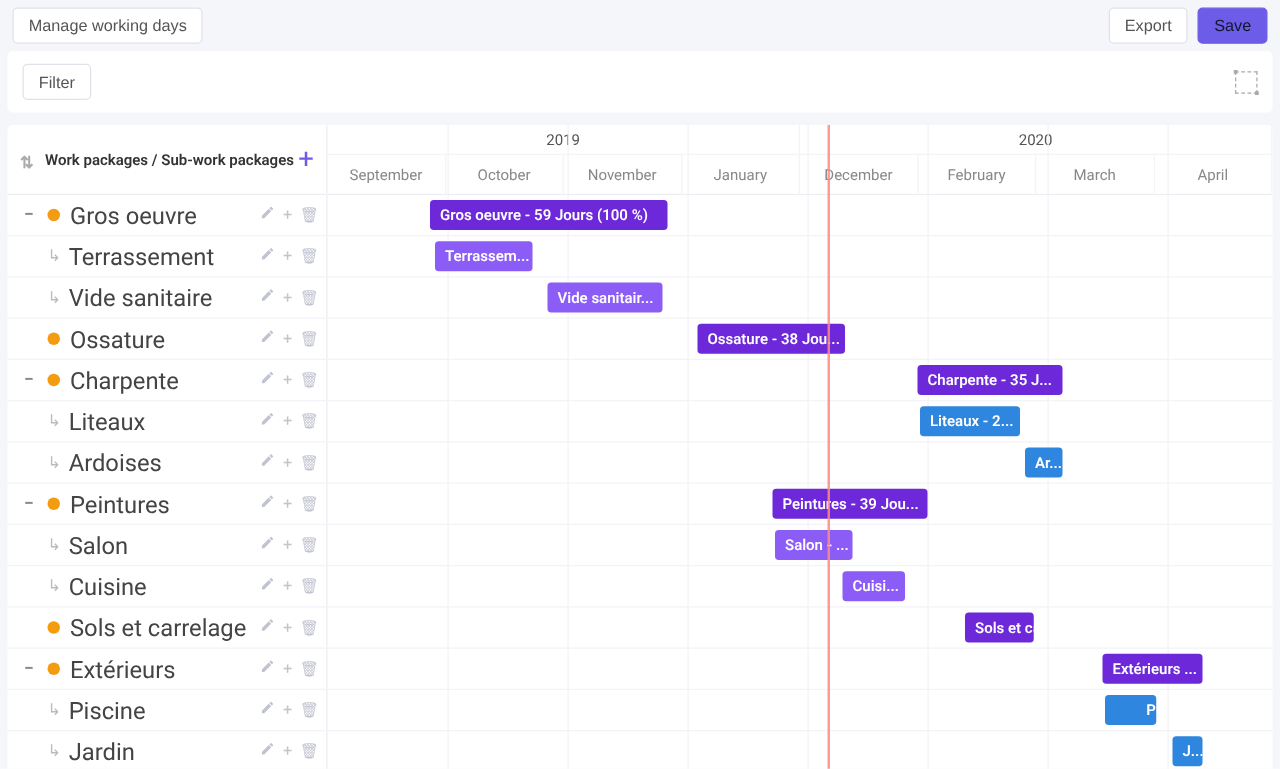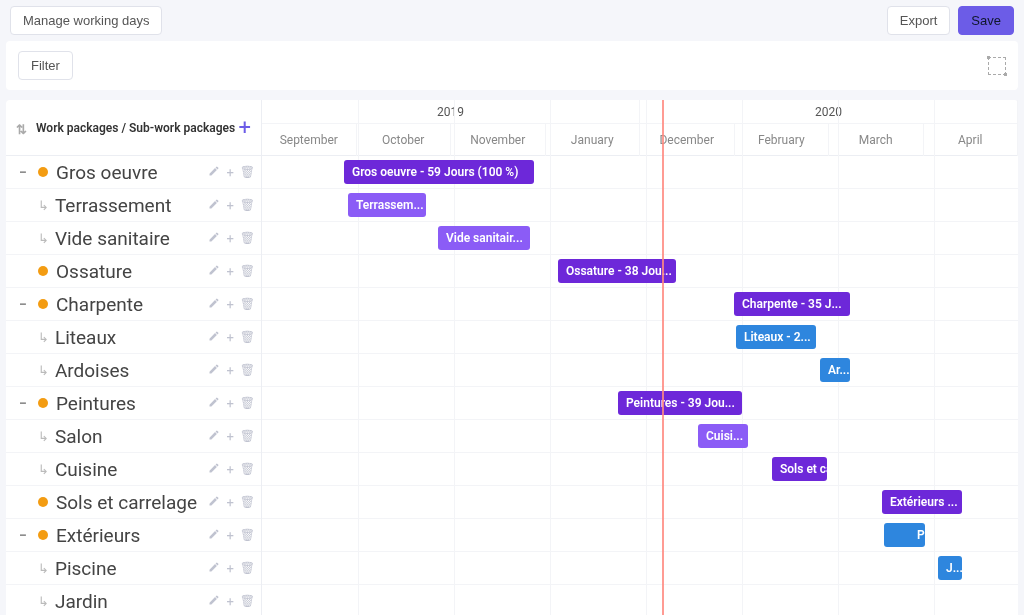--- a/index.html
+++ b/index.html
@@ -288,21 +288,24 @@
         <div class="bodyrow">
           <div class="bar bar-blue" style="left: 474px; width: 80px;">Liteaux - 2...</div>
         </div>
         <div class="bodyrow">
           <div class="bar bar-blue" style="left: 558px; width: 30px;">Ar...</div>
         </div>
         <div class="bodyrow">
           <div class="bar bar-orange" style="left: 356px; width: 124px;">Peintures - 39 Jou...</div>
         </div>
         <div class="bodyrow">
-          <div class="bar bar-lightblue" style="left: 436px; width: 50px;">Cuisi...</div>
+          <div class="bar bar-lightblue" style="left: 358px; width: 62px;">Salon - ...</div>
+        </div>
+        <div class="bodyrow">
+          <div class="bar bar-lightblue" style="left: 412px; width: 50px;">Cuisi...</div>
         </div>
         <div class="bodyrow">
           <div class="bar bar-orange" style="left: 510px; width: 55px;">Sols et ca...</div>
         </div>
         <div class="bodyrow">
           <div class="bar bar-orange" style="left: 620px; width: 80px;">Extérieurs ...</div>
         </div>
         <div class="bodyrow">
           <div class="bar bar-blue" style="left: 622px; width: 40px; padding-left: 33px;">Pis...</div>
         </div>

